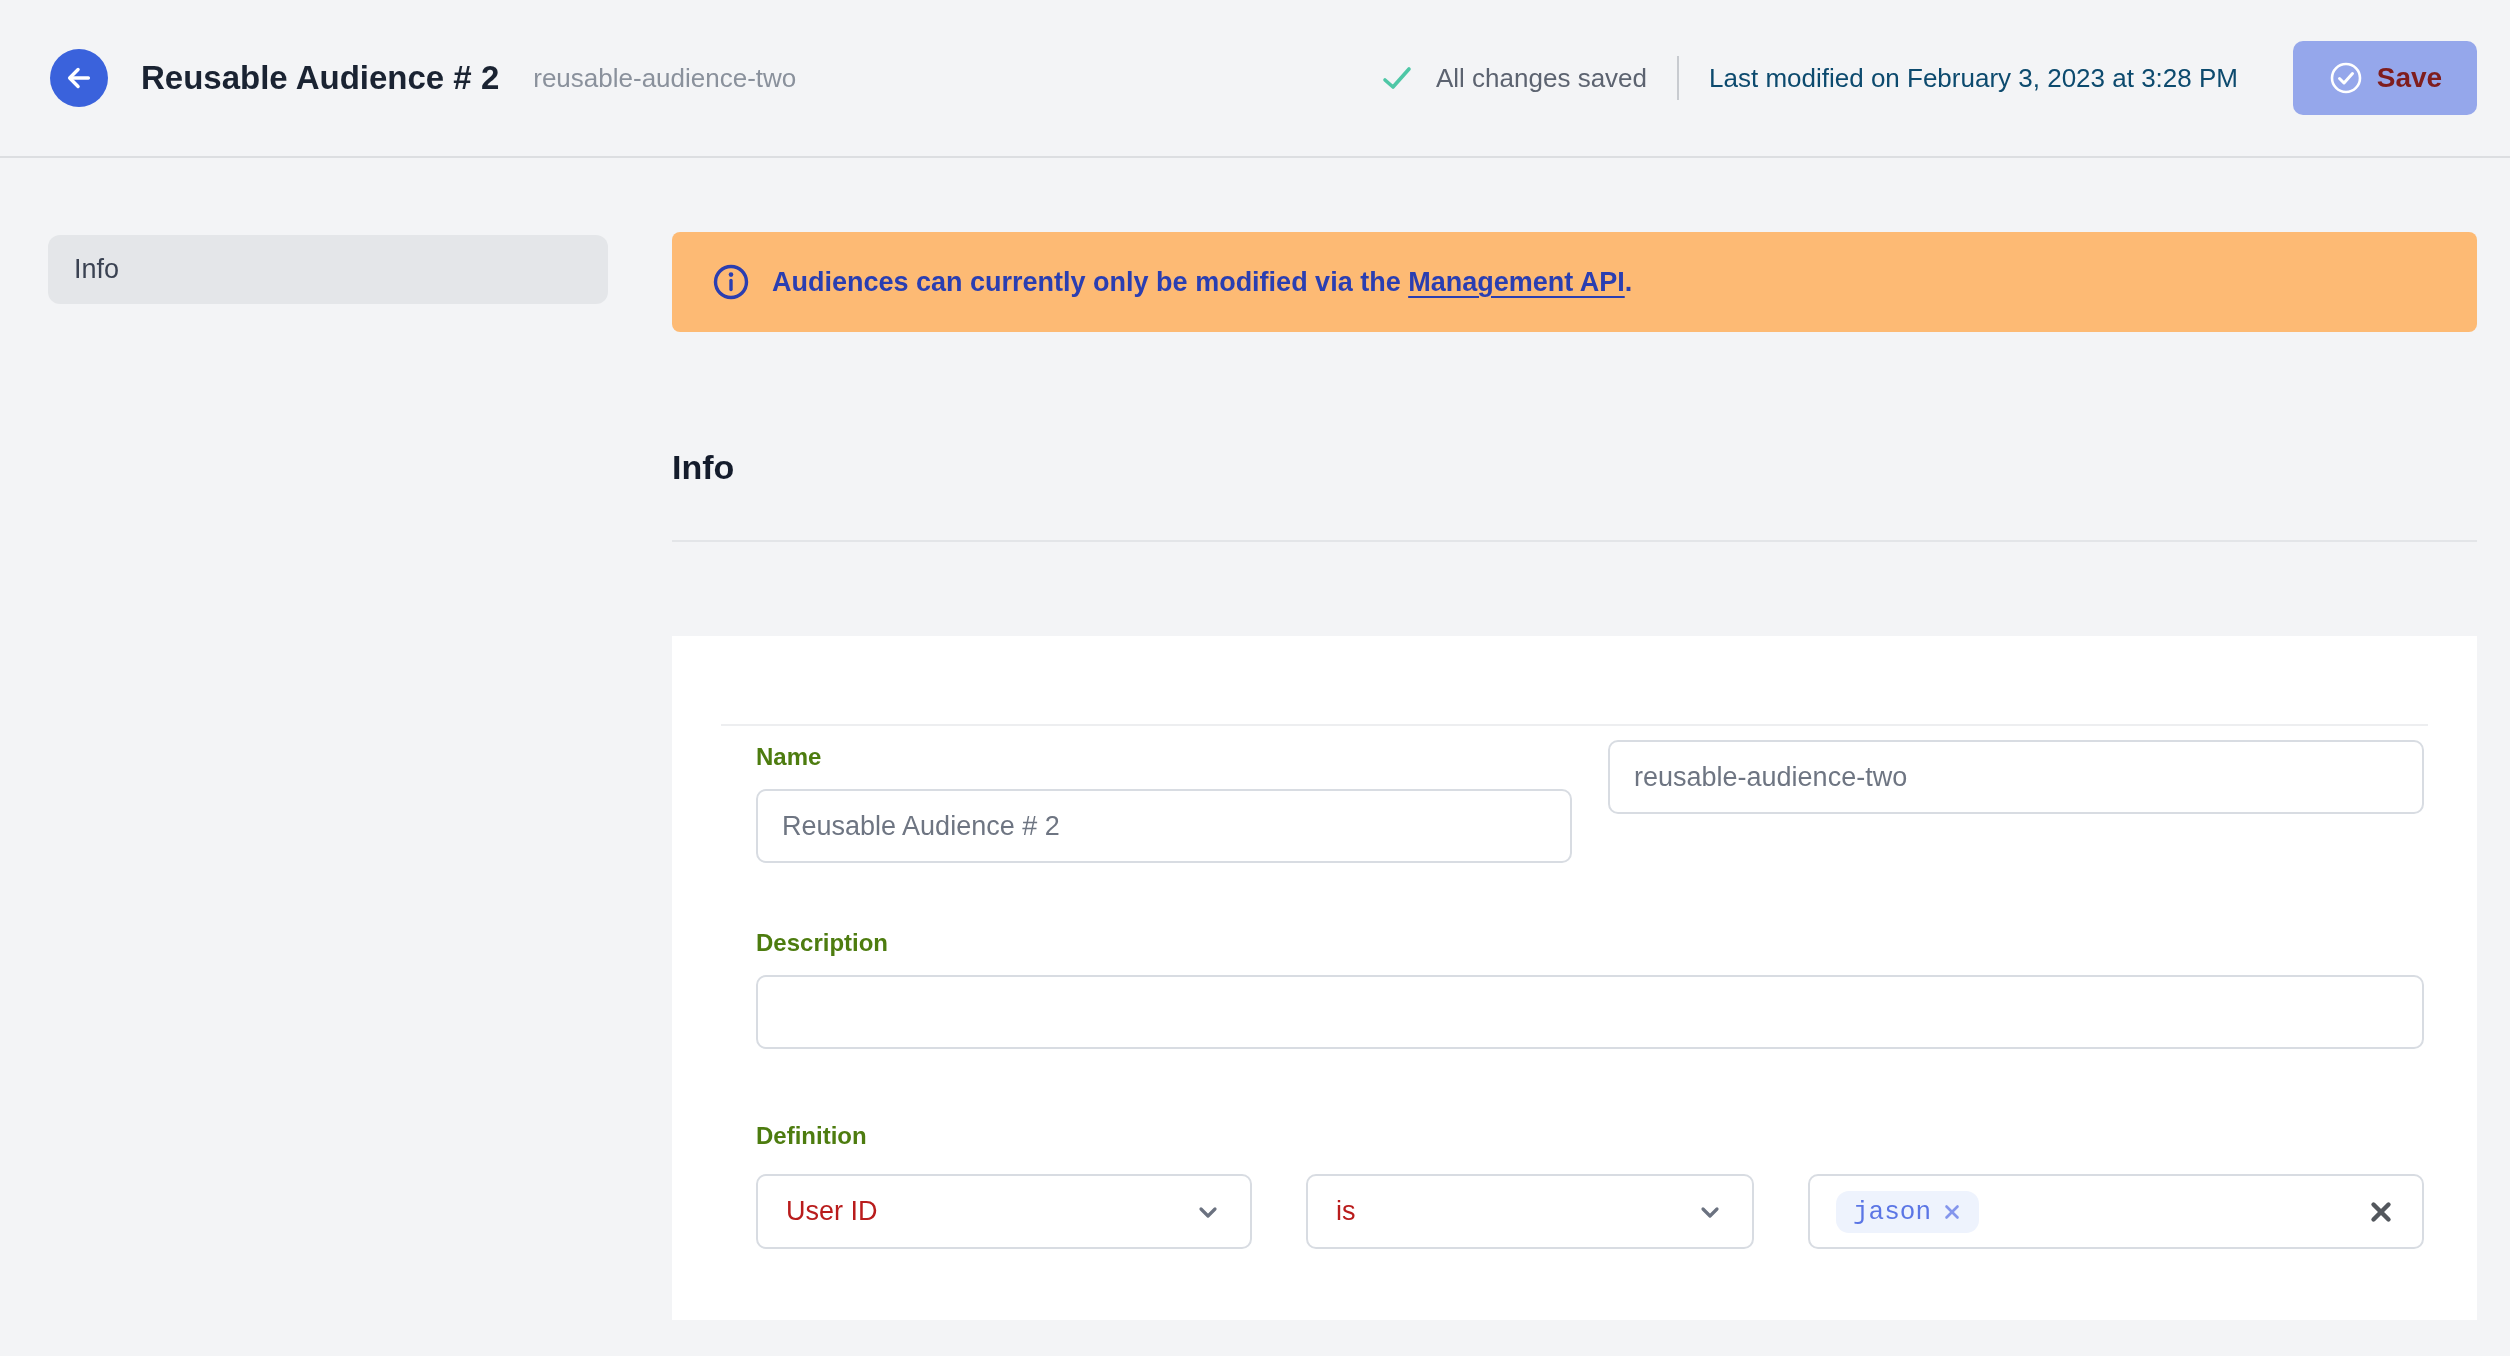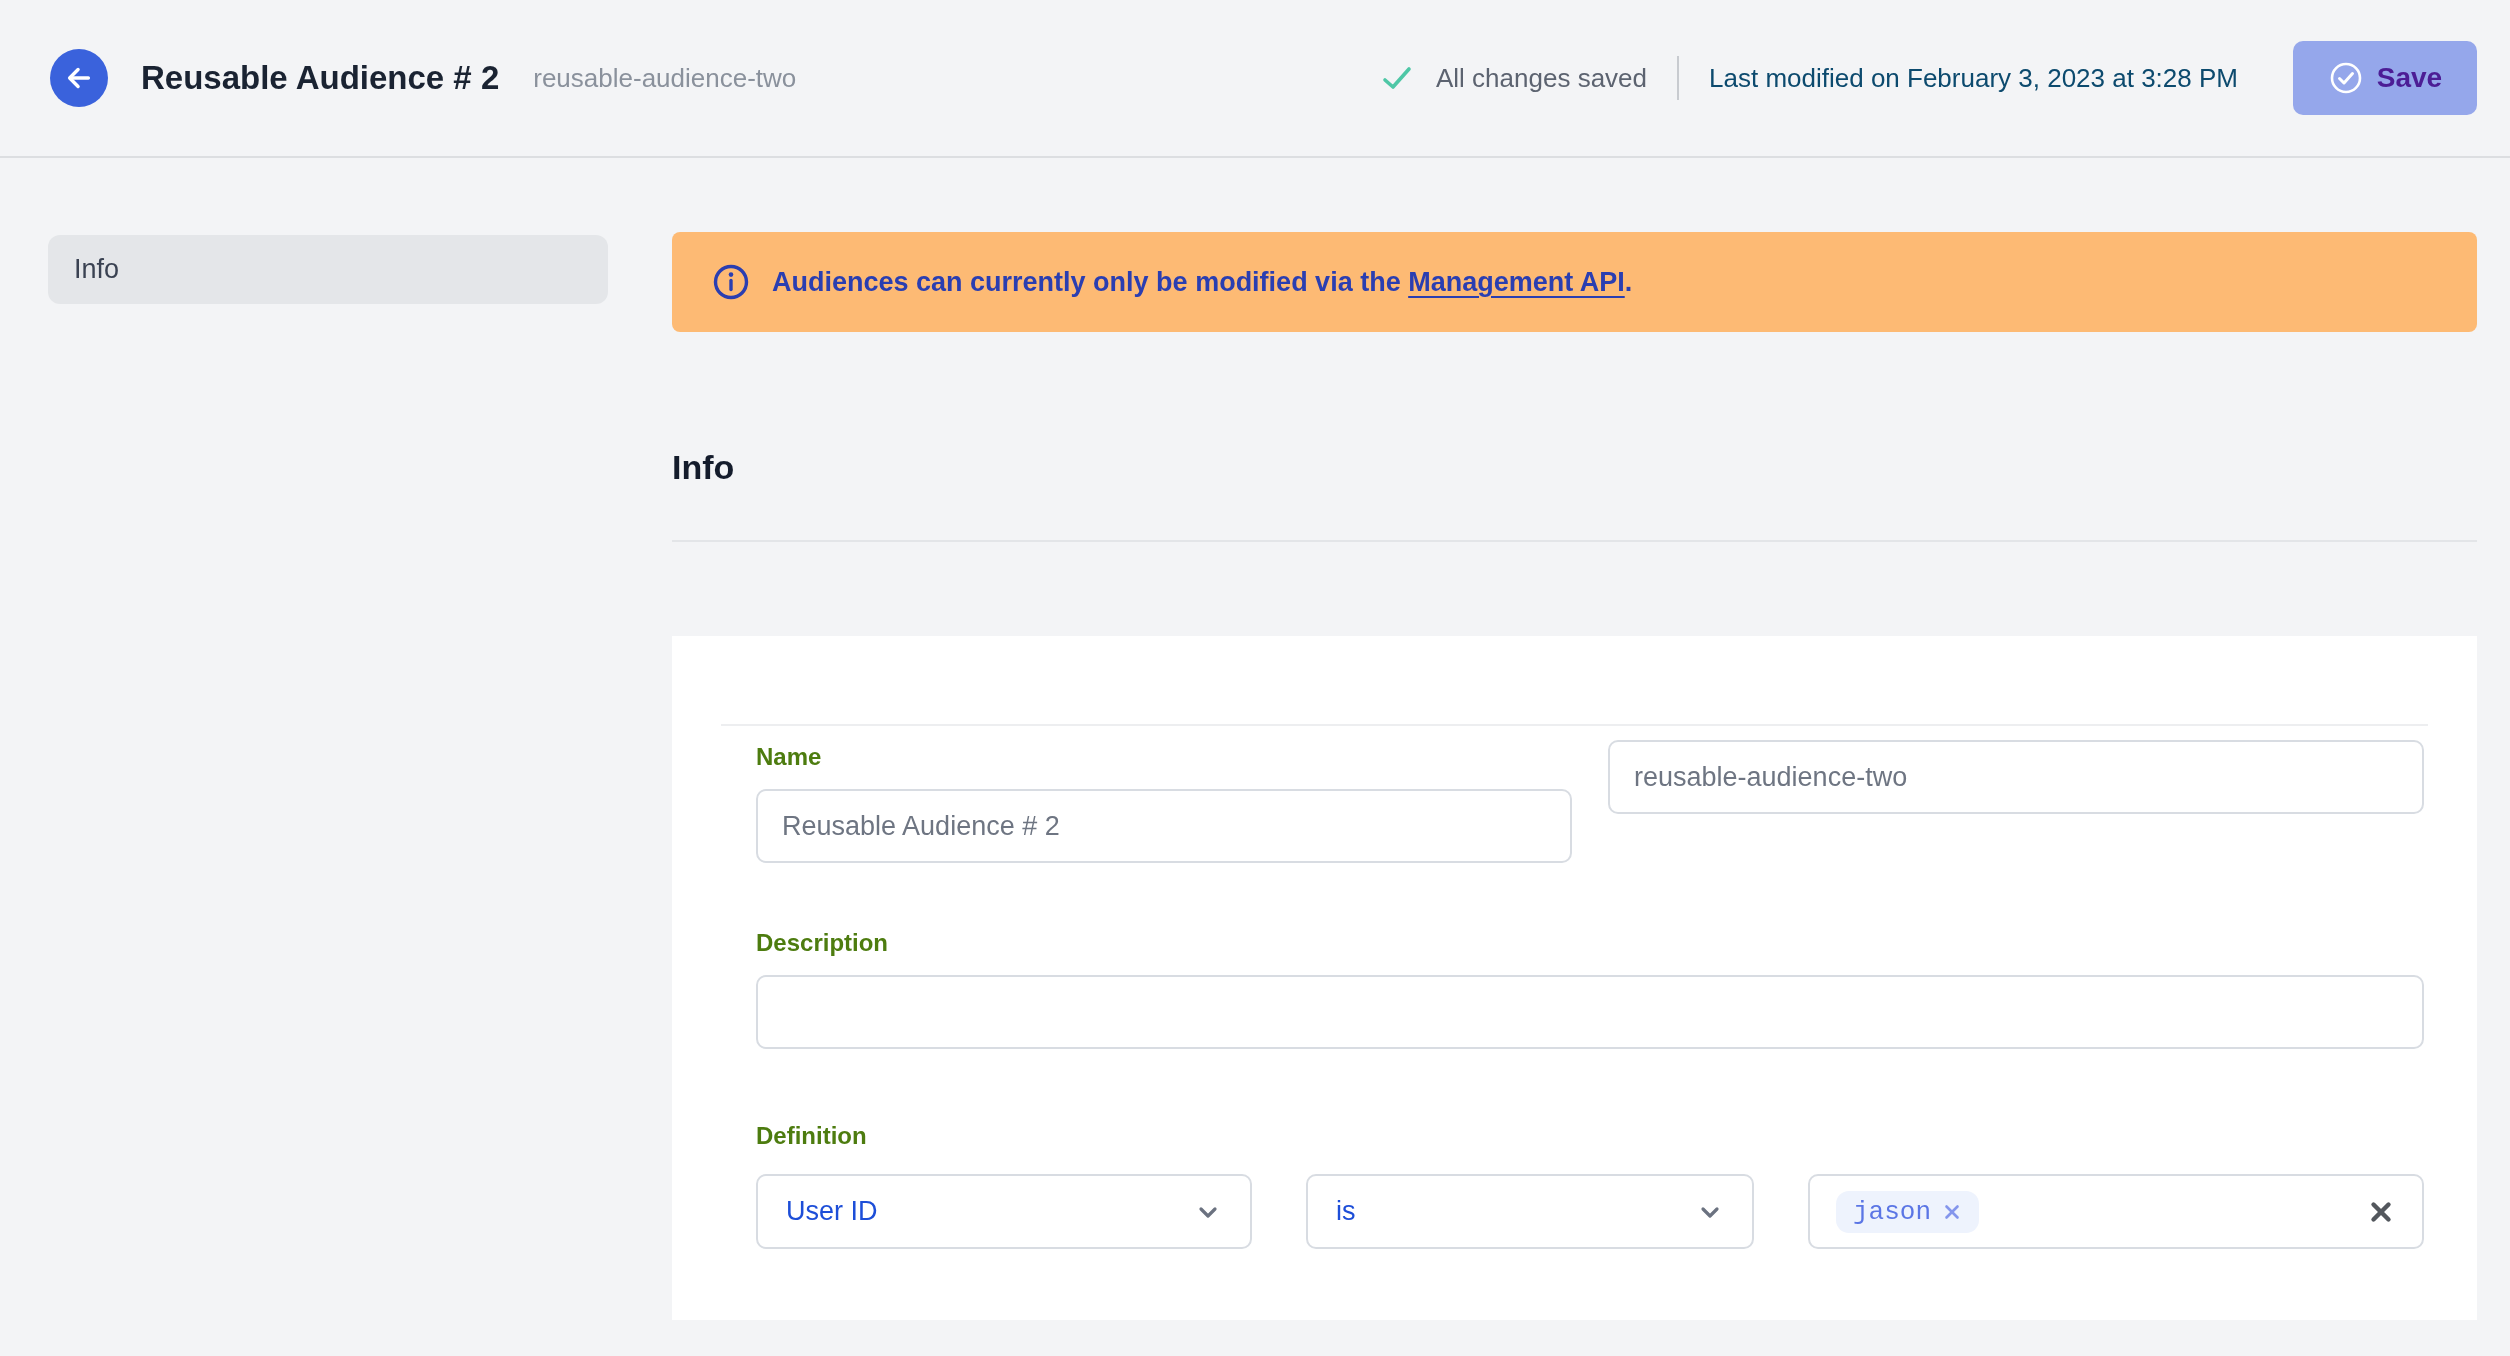--- a/index.html
+++ b/index.html
@@ -20,21 +20,21 @@
     display:flex; align-items:center; justify-content:center; padding:0; cursor:pointer; flex:none;
   }
   .page-title { font-size:33px; font-weight:700; color:#1A2332; margin:0 0 0 33px; white-space:nowrap; }
   .slug { font-size:26px; color:#8A919C; margin-left:34px; white-space:nowrap; }
   .topbar-right { margin-left:auto; display:flex; align-items:center; }
   .saved-status { display:flex; align-items:center; gap:22px; color:#5C6370; font-size:26px; white-space:nowrap; }
   .vdiv { width:2px; height:44px; background:#C8CBD0; margin:0 30px; }
   .last-modified { color:#0c4a6e; font-size:26px; white-space:nowrap; }
   .save-btn {
     margin-left:55px; width:184px; height:74px; border:none; border-radius:10px;
-    background:#95A7EB; color:#4c1d95; font-size:28px; font-weight:700; font-family:inherit;
+    background:#95A7EB; color:#7f1d1d; font-size:28px; font-weight:700; font-family:inherit;
     display:flex; align-items:center; justify-content:center; gap:13px; cursor:default;
   }
 
   
   .sidebar-item {
     position:absolute; left:48px; top:235px; width:560px; height:69px;
     background:#E4E6E9; border-radius:12px; display:flex; align-items:center;
     padding:0 26px; font-size:27px; color:#3A4252; cursor:pointer;
   }
 
@@ -64,21 +64,21 @@
     padding:0 24px; font-size:27px; color:#6E7582; font-family:inherit; background:#fff; outline:none;
   }
   .row-desc { margin-top:63px; }
   .row-def  { margin-top:70px; }
   .row-def label { margin-bottom:21px; }
 
   .definition-row { display:flex; gap:54px; }
   .select-box {
     height:75px; border:2px solid #D8DCE2; border-radius:10px; background:#fff;
     display:flex; align-items:center; justify-content:space-between;
-    padding:0 28px; font-size:27px; color:#1d4ed8; font-family:inherit; cursor:pointer;
+    padding:0 28px; font-size:27px; color:#b91c1c; font-family:inherit; cursor:pointer;
   }
   .select-trait { width:496px; flex:none; }
   .select-op { width:448px; flex:none; }
   .tag-field {
     flex:1; min-width:0; height:75px; border:2px solid #D8DCE2; border-radius:10px; background:#fff;
     display:flex; align-items:center; padding:0 26px; cursor:text;
   }
   .chip {
     display:inline-flex; align-items:center; gap:11px; height:42px; padding:0 17px;
     background:#EEF3FD; border-radius:13px; font-size:26px; color:#5B76E5; white-space:nowrap;font-family:Liberation Mono, monospace;

